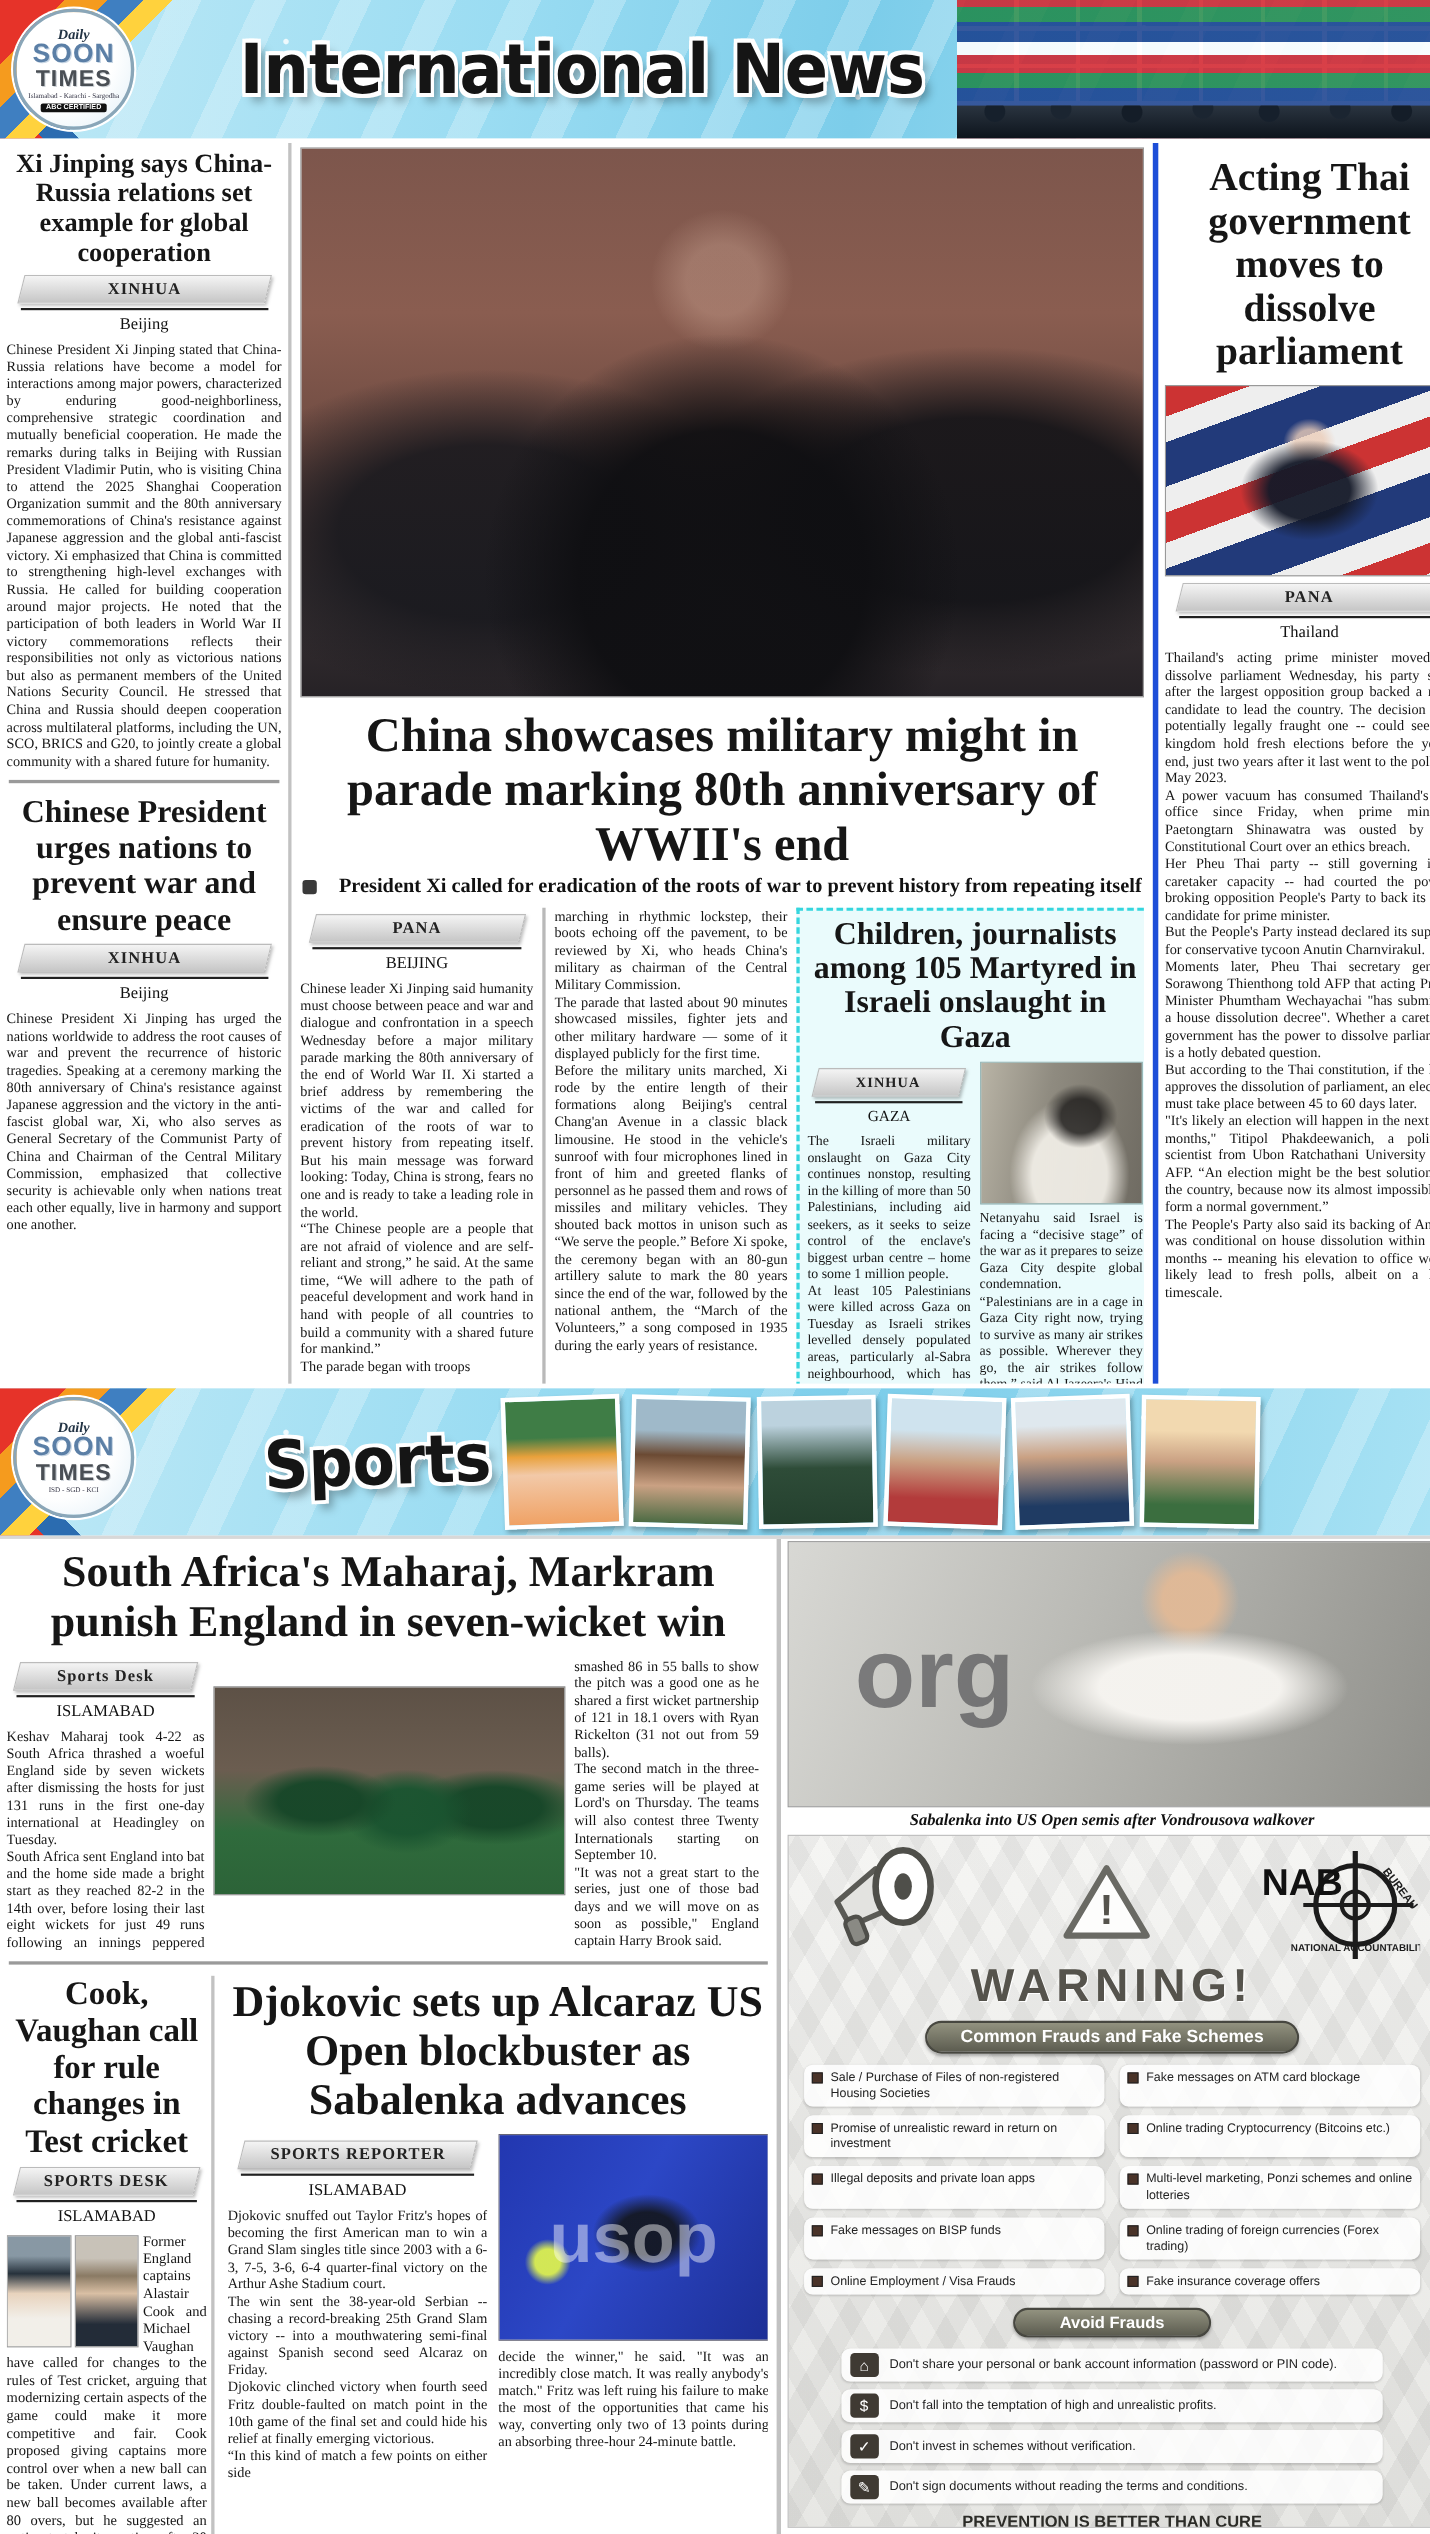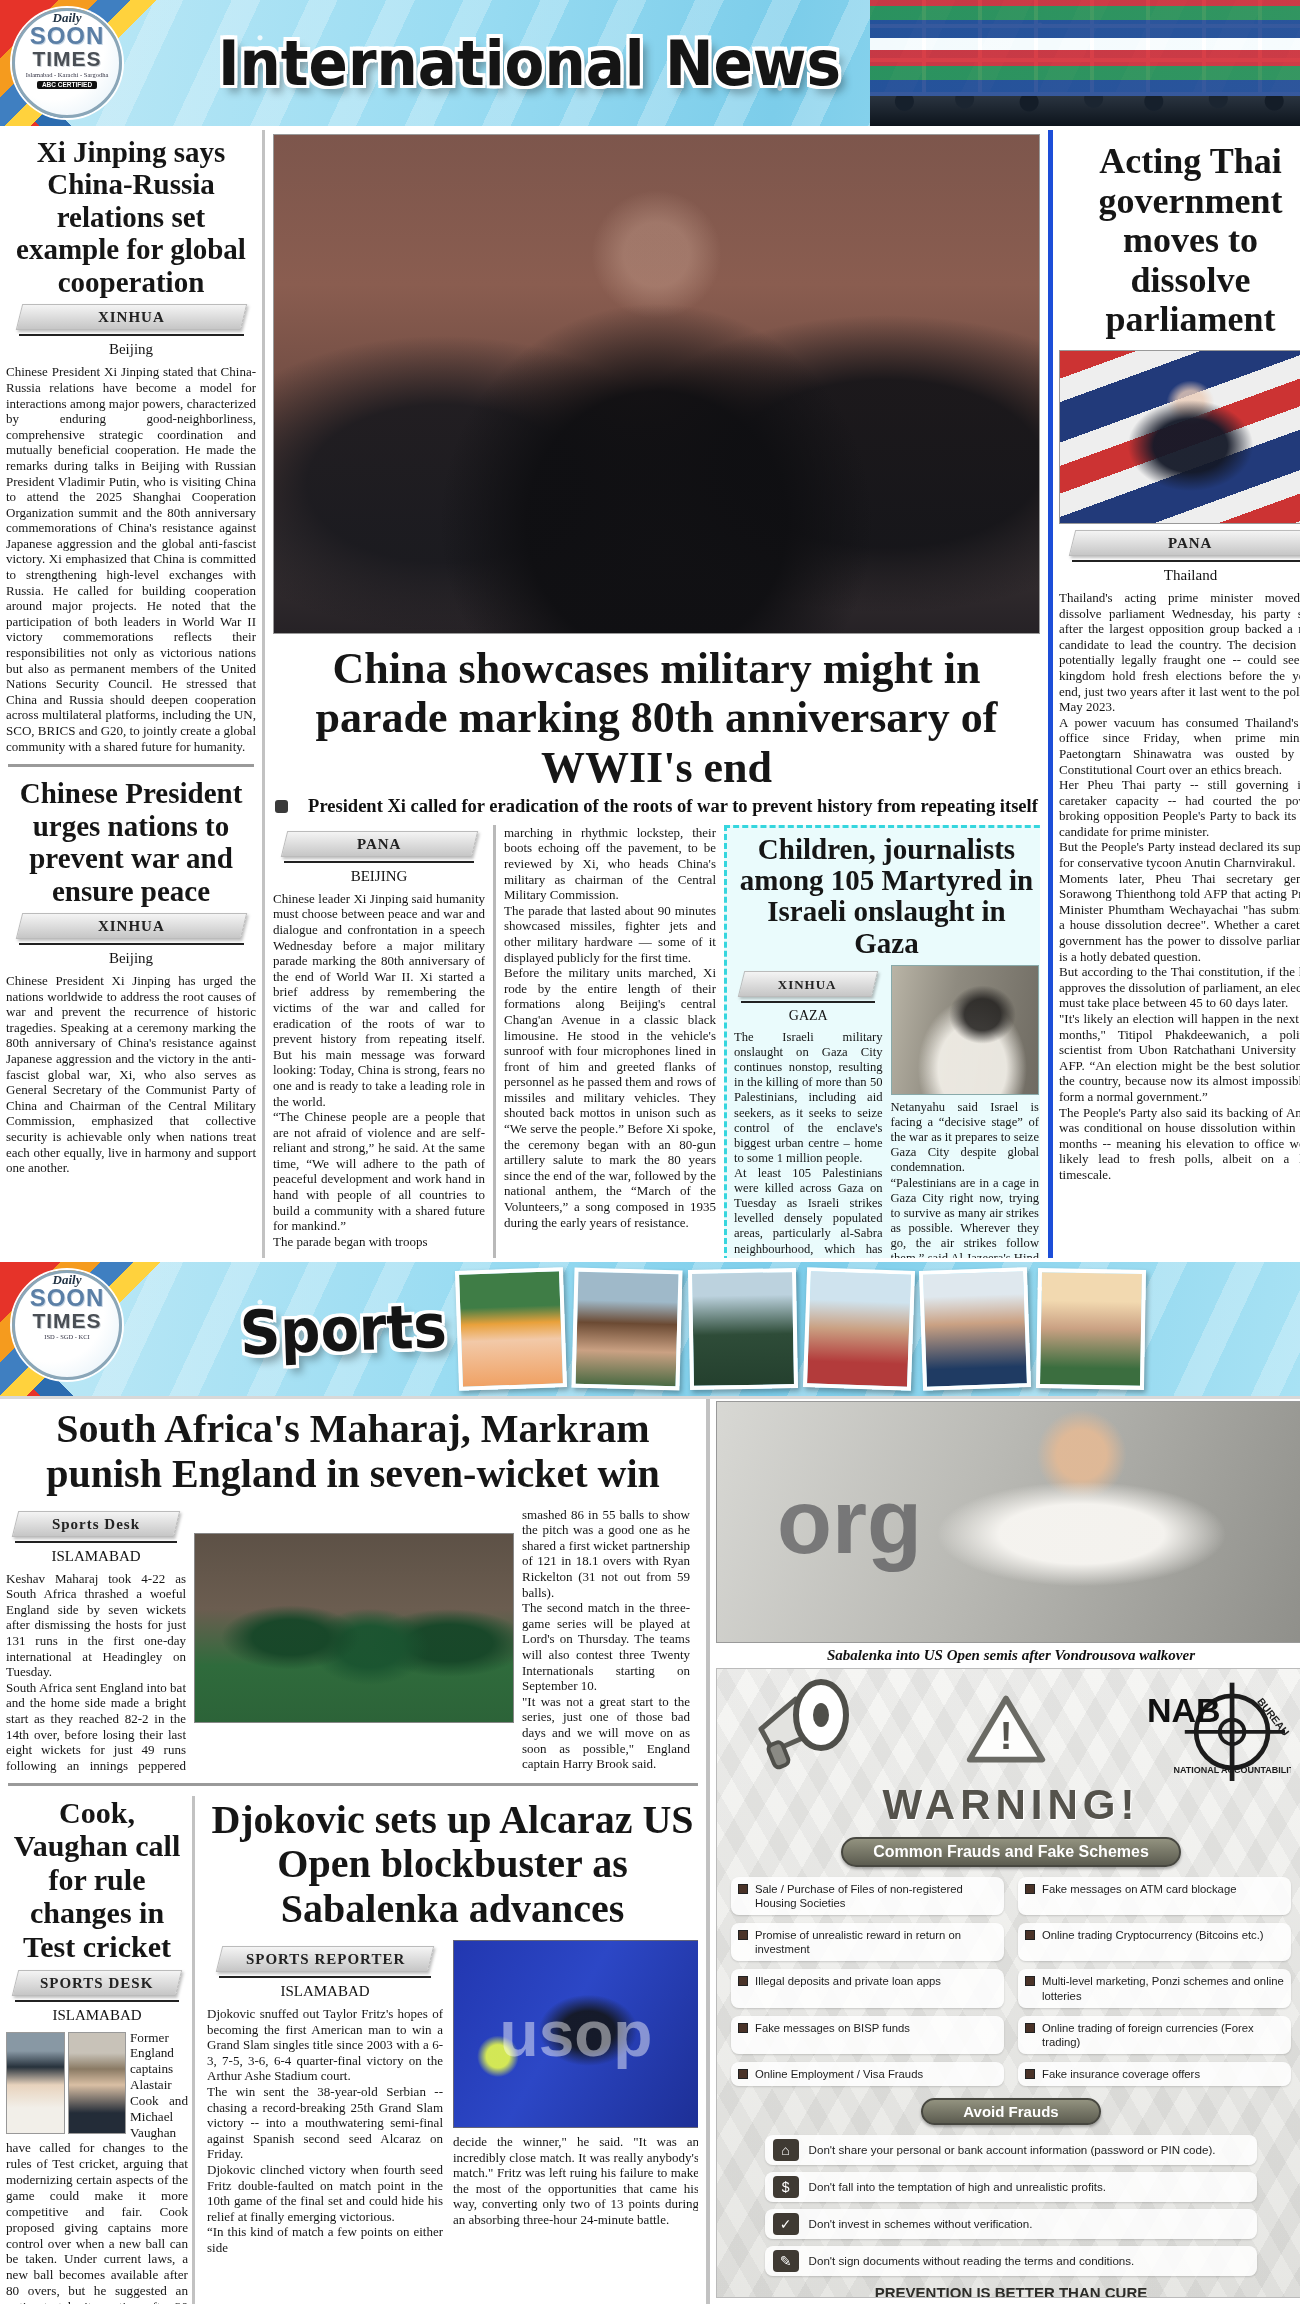--- a/index.html
+++ b/index.html
@@ -14,21 +14,21 @@
       repeating-linear-gradient(115deg, rgba(255,255,255,.25) 0 26px, transparent 26px 70px),
       linear-gradient(100deg,#bfe9f6 0%,#9adcf2 35%,#7ccdea 60%,#a8e2f4 100%);}
   .intl-banner{height:126px;border-bottom:4px solid #fff;}
   .sports-banner{height:134px;border-top:4px solid #fff;border-bottom:3px solid #d8d8d8;}
   .masthead{width:200px;position:relative;flex:0 0 auto;
     background:linear-gradient(135deg,#e63329 0 18%,#f59b1e 18% 30%,#3f7fc1 30% 40%,#ffd23d 40% 48%,transparent 48%),
                linear-gradient(45deg,#e63329 0 12%,#2b6cb0 12% 22%,transparent 22%);}
   .logo-circle{position:absolute;left:12px;top:8px;width:104px;height:104px;border-radius:50%;
     background:radial-gradient(circle at 35% 35%,#ffffff 55%,#dfeef7 100%);
     border:3px solid #8aa6b8;box-shadow:0 0 0 2px #fff;
-    display:flex;flex-direction:column;align-items:center;line-height:1;}
+    display:flex;flex-direction:column;align-items:center;justify-content:center;line-height:1;}
   .logo-daily{font-style:italic;font-weight:bold;font-size:13px;color:#234;}
   .logo-soon{font-family:"Liberation Sans",sans-serif;font-weight:bold;font-size:24px;letter-spacing:1px;color:#5b7fa6;
      text-shadow:1px 1px 0 #c8d6e4;}
   .logo-times{font-family:"Liberation Sans",sans-serif;font-weight:bold;font-size:21px;letter-spacing:1px;color:#4a4f55;
      text-shadow:1px 1px 0 #cfd4d9;}
   .logo-cities{font-size:6.5px;color:#334;margin-top:3px;}
   .logo-cert{font-family:"Liberation Sans",sans-serif;font-size:6.5px;font-weight:bold;color:#fff;background:#111;
      padding:1px 5px;border-radius:2px;margin-top:2px;}
   .banner-title-zone{flex:1 1 auto;display:flex;align-items:center;}
   .banner-title{font-family:"DejaVu Sans",sans-serif;font-weight:800;color:#151515;white-space:nowrap;
@@ -67,21 +67,21 @@
   .dateline{text-align:center;font-size:15px;margin:5px 0 6px;color:#111;}
   .headline{font-weight:bold;text-align:center;color:#161616;line-height:1.12;margin:0;}
   .body{font-size:13px;line-height:1.2;text-align:justify;color:#151515;}
   .body p{margin:0;}
   .h-divider{height:3px;background:#9a9a9a;margin:10px 2px;}
   .v-divider{width:3px;background:#b9b9b9;flex:0 0 auto;}
   .photo{background-size:cover;position:relative;overflow:hidden;}
   
   .main-grid{display:flex;height:1128px;}
   .col-left{width:250px;flex:0 0 auto;padding:6px 6px 0 6px;border-right:3px solid #c2c2c2;overflow:hidden;}
-  .col-left .headline{font-size:29px;}
+  .col-left .headline{font-size:24px;}
   .col-center{width:767px;flex:0 0 auto;padding:4px 8px 0;overflow:hidden;border-right:5px solid #1d4ed8;}
   .col-right{width:263px;flex:0 0 auto;padding:6px 6px 0;overflow:hidden;}
   .parade-photo{height:498px;border:1px solid #999;
     background:
       radial-gradient(ellipse at 50% 78%, rgba(15,15,18,.95) 0 24%, transparent 40%),
       radial-gradient(ellipse at 22% 70%, rgba(25,25,30,.9) 0 16%, transparent 30%),
       radial-gradient(ellipse at 80% 66%, rgba(20,20,24,.92) 0 18%, transparent 32%),
       radial-gradient(ellipse at 50% 24%, rgba(240,205,185,.25) 0 6%, transparent 12%),
       linear-gradient(180deg,#7d564c 0%,#8a5d50 30%,#6e4b42 55%,#3a3234 80%,#262226 100%);}
   .parade-headline{font-size:44px;margin:10px 0 4px;}

